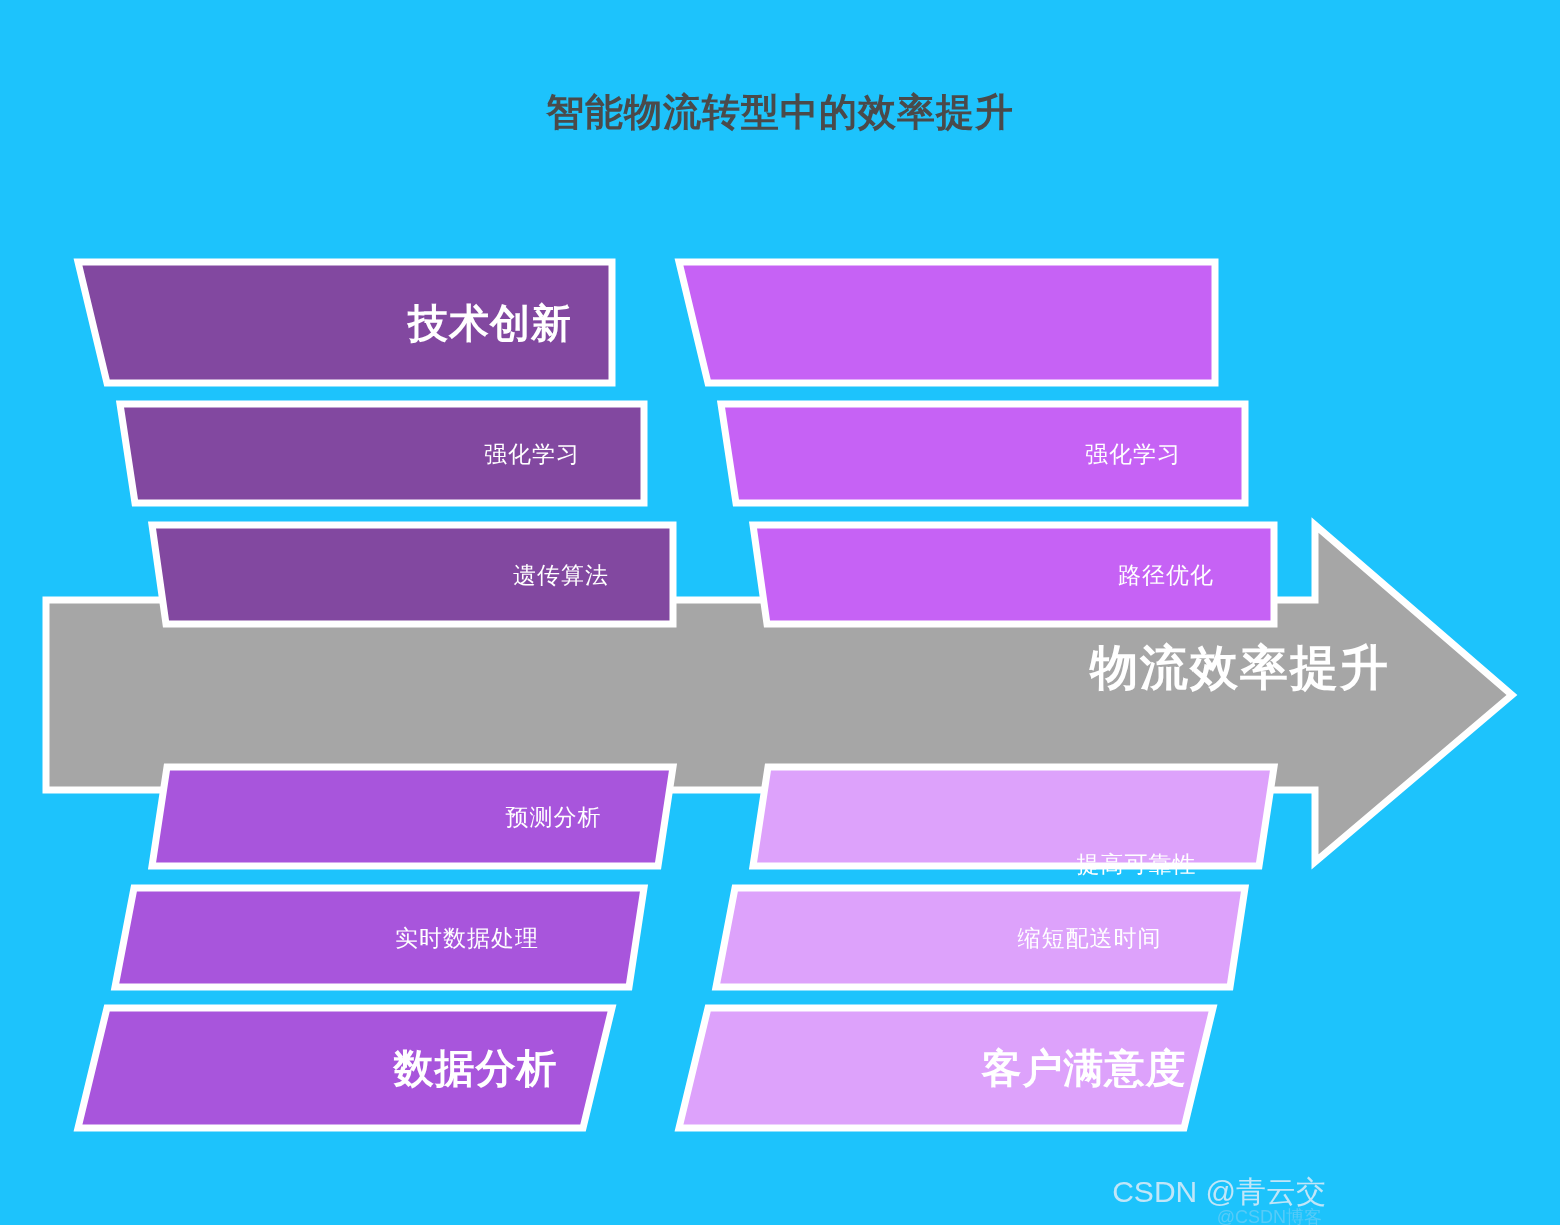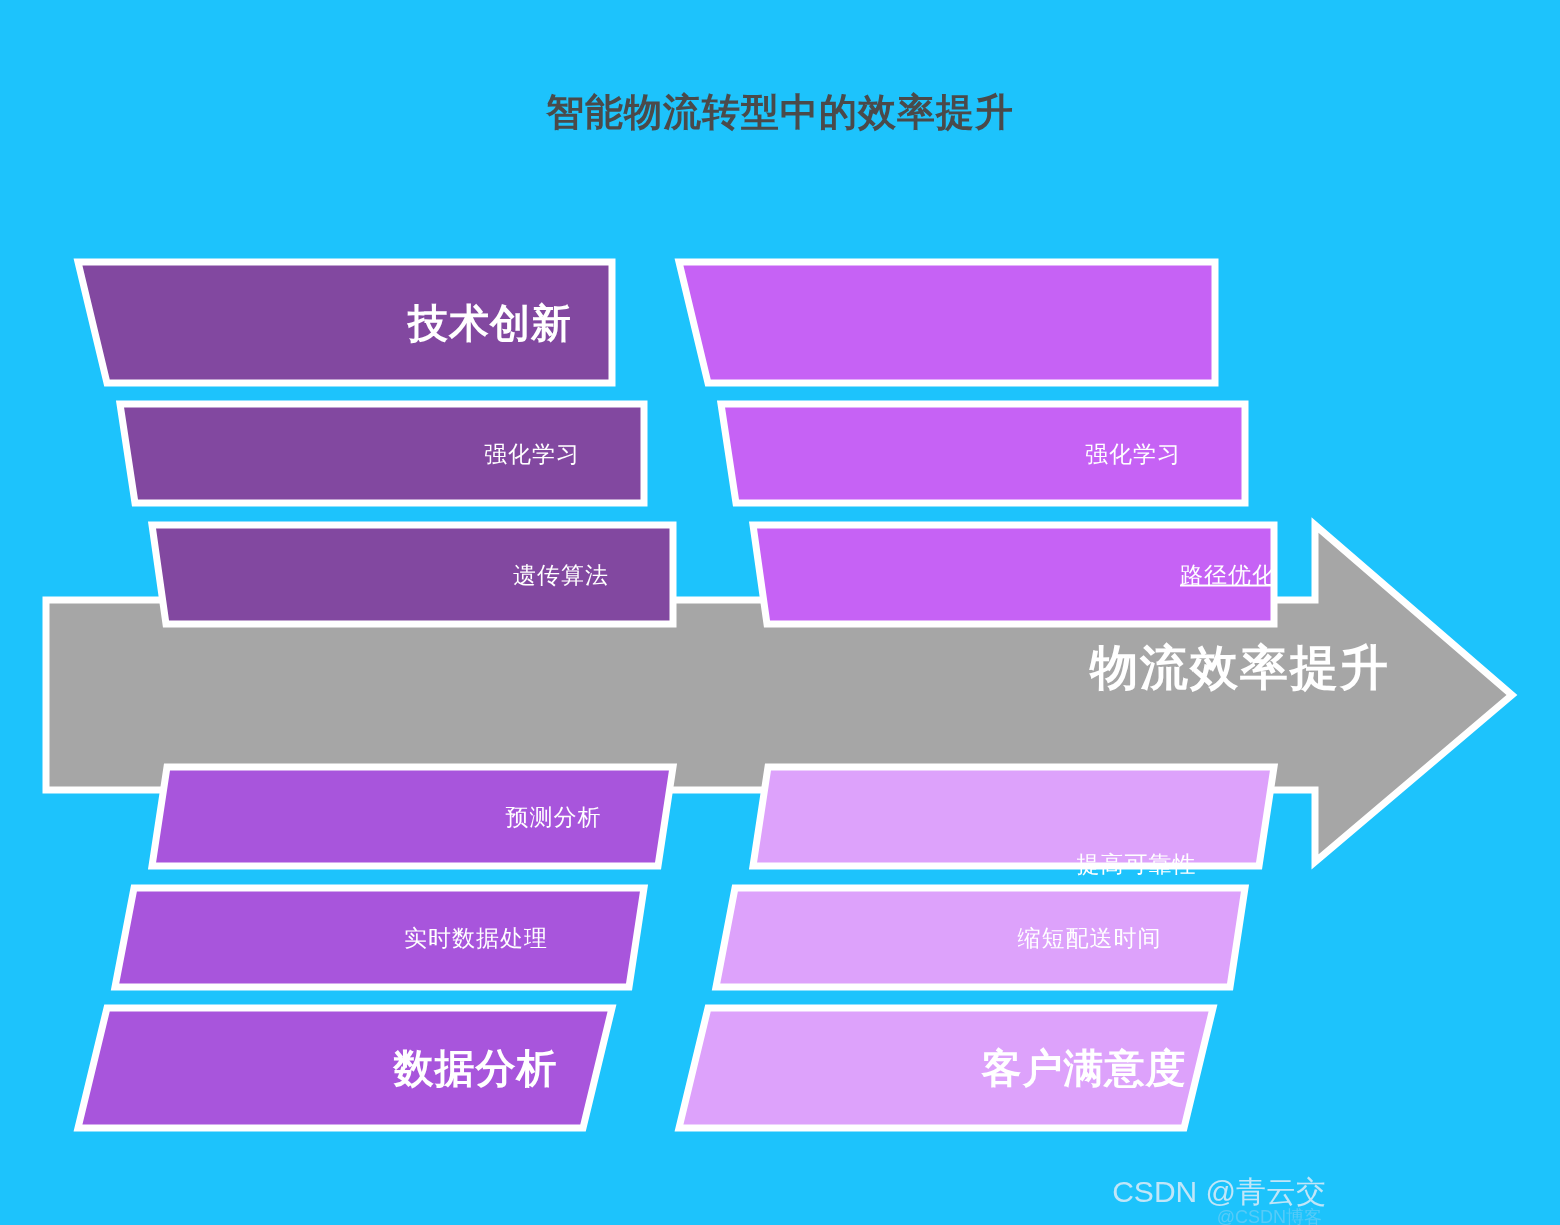--- a/index.html
+++ b/index.html
@@ -109,25 +109,25 @@
       <polygon id="sh-r5" points="708,1008 1213,1008 1184,1128 679,1128" fill="#dda2fb" stroke="#ffffff" stroke-width="7" stroke-linejoin="miter"></polygon>
     </g>
   </svg>
 
   <div class="shape-label lab-arrow" style="left:1090px; top:668px; transform:translateY(-50%);">物流效率提升</div>
 
   <div class="shape-label lab-head" style="left: 408px; top: 322.5px; transform: translateY(-50%);">技术创新</div>
   <div class="shape-label lab-sub" style="left: 484px; top: 453.5px; transform: translateY(-50%);">强化学习</div>
   <div class="shape-label lab-sub" style="left: 513px; top: 574.5px; transform: translateY(-50%);">遗传算法</div>
   <div class="shape-label lab-sub" style="left: 505.5px; top: 816.5px; transform: translateY(-50%);">预测分析</div>
-  <div class="shape-label lab-sub" style="left: 404px; top: 937.5px; transform: translateY(-50%);">实时数据处理</div>
+  <div class="shape-label lab-sub" style="left: 395px; top: 937.5px; transform: translateY(-50%);">实时数据处理</div>
   <div class="shape-label lab-head" style="left: 393.5px; top: 1068px; transform: translateY(-50%);">数据分析</div>
 
   <div class="shape-label lab-sub" style="left: 1085px; top: 453.5px; transform: translateY(-50%);">强化学习</div>
-  <div class="shape-label lab-sub" style="left: 1180px; top: 574.5px; transform: translateY(-50%); text-decoration: underline;">路径优化</div>
+  <div class="shape-label lab-sub" style="left: 1118px; top: 574.5px; transform: translateY(-50%);">路径优化</div>
   <div class="shape-label lab-sub" style="left: 1076.5px; top: 816.5px; transform: translateY(-50%); margin-top: 47px;">提高可靠性</div>
   <div class="shape-label lab-sub" style="left: 1017.5px; top: 937.5px; transform: translateY(-50%);">缩短配送时间</div>
   <div class="shape-label lab-head" style="left: 953.5px; top: 1068px; transform: translateY(-50%); margin-left: 28px;">客户满意度</div>
 
   <div id="watermark" style="color: rgb(207, 233, 248);">
     <span>CSDN @青云交</span>
     <span class="wm-sub">@CSDN博客</span>
   </div>
 
 </div>

